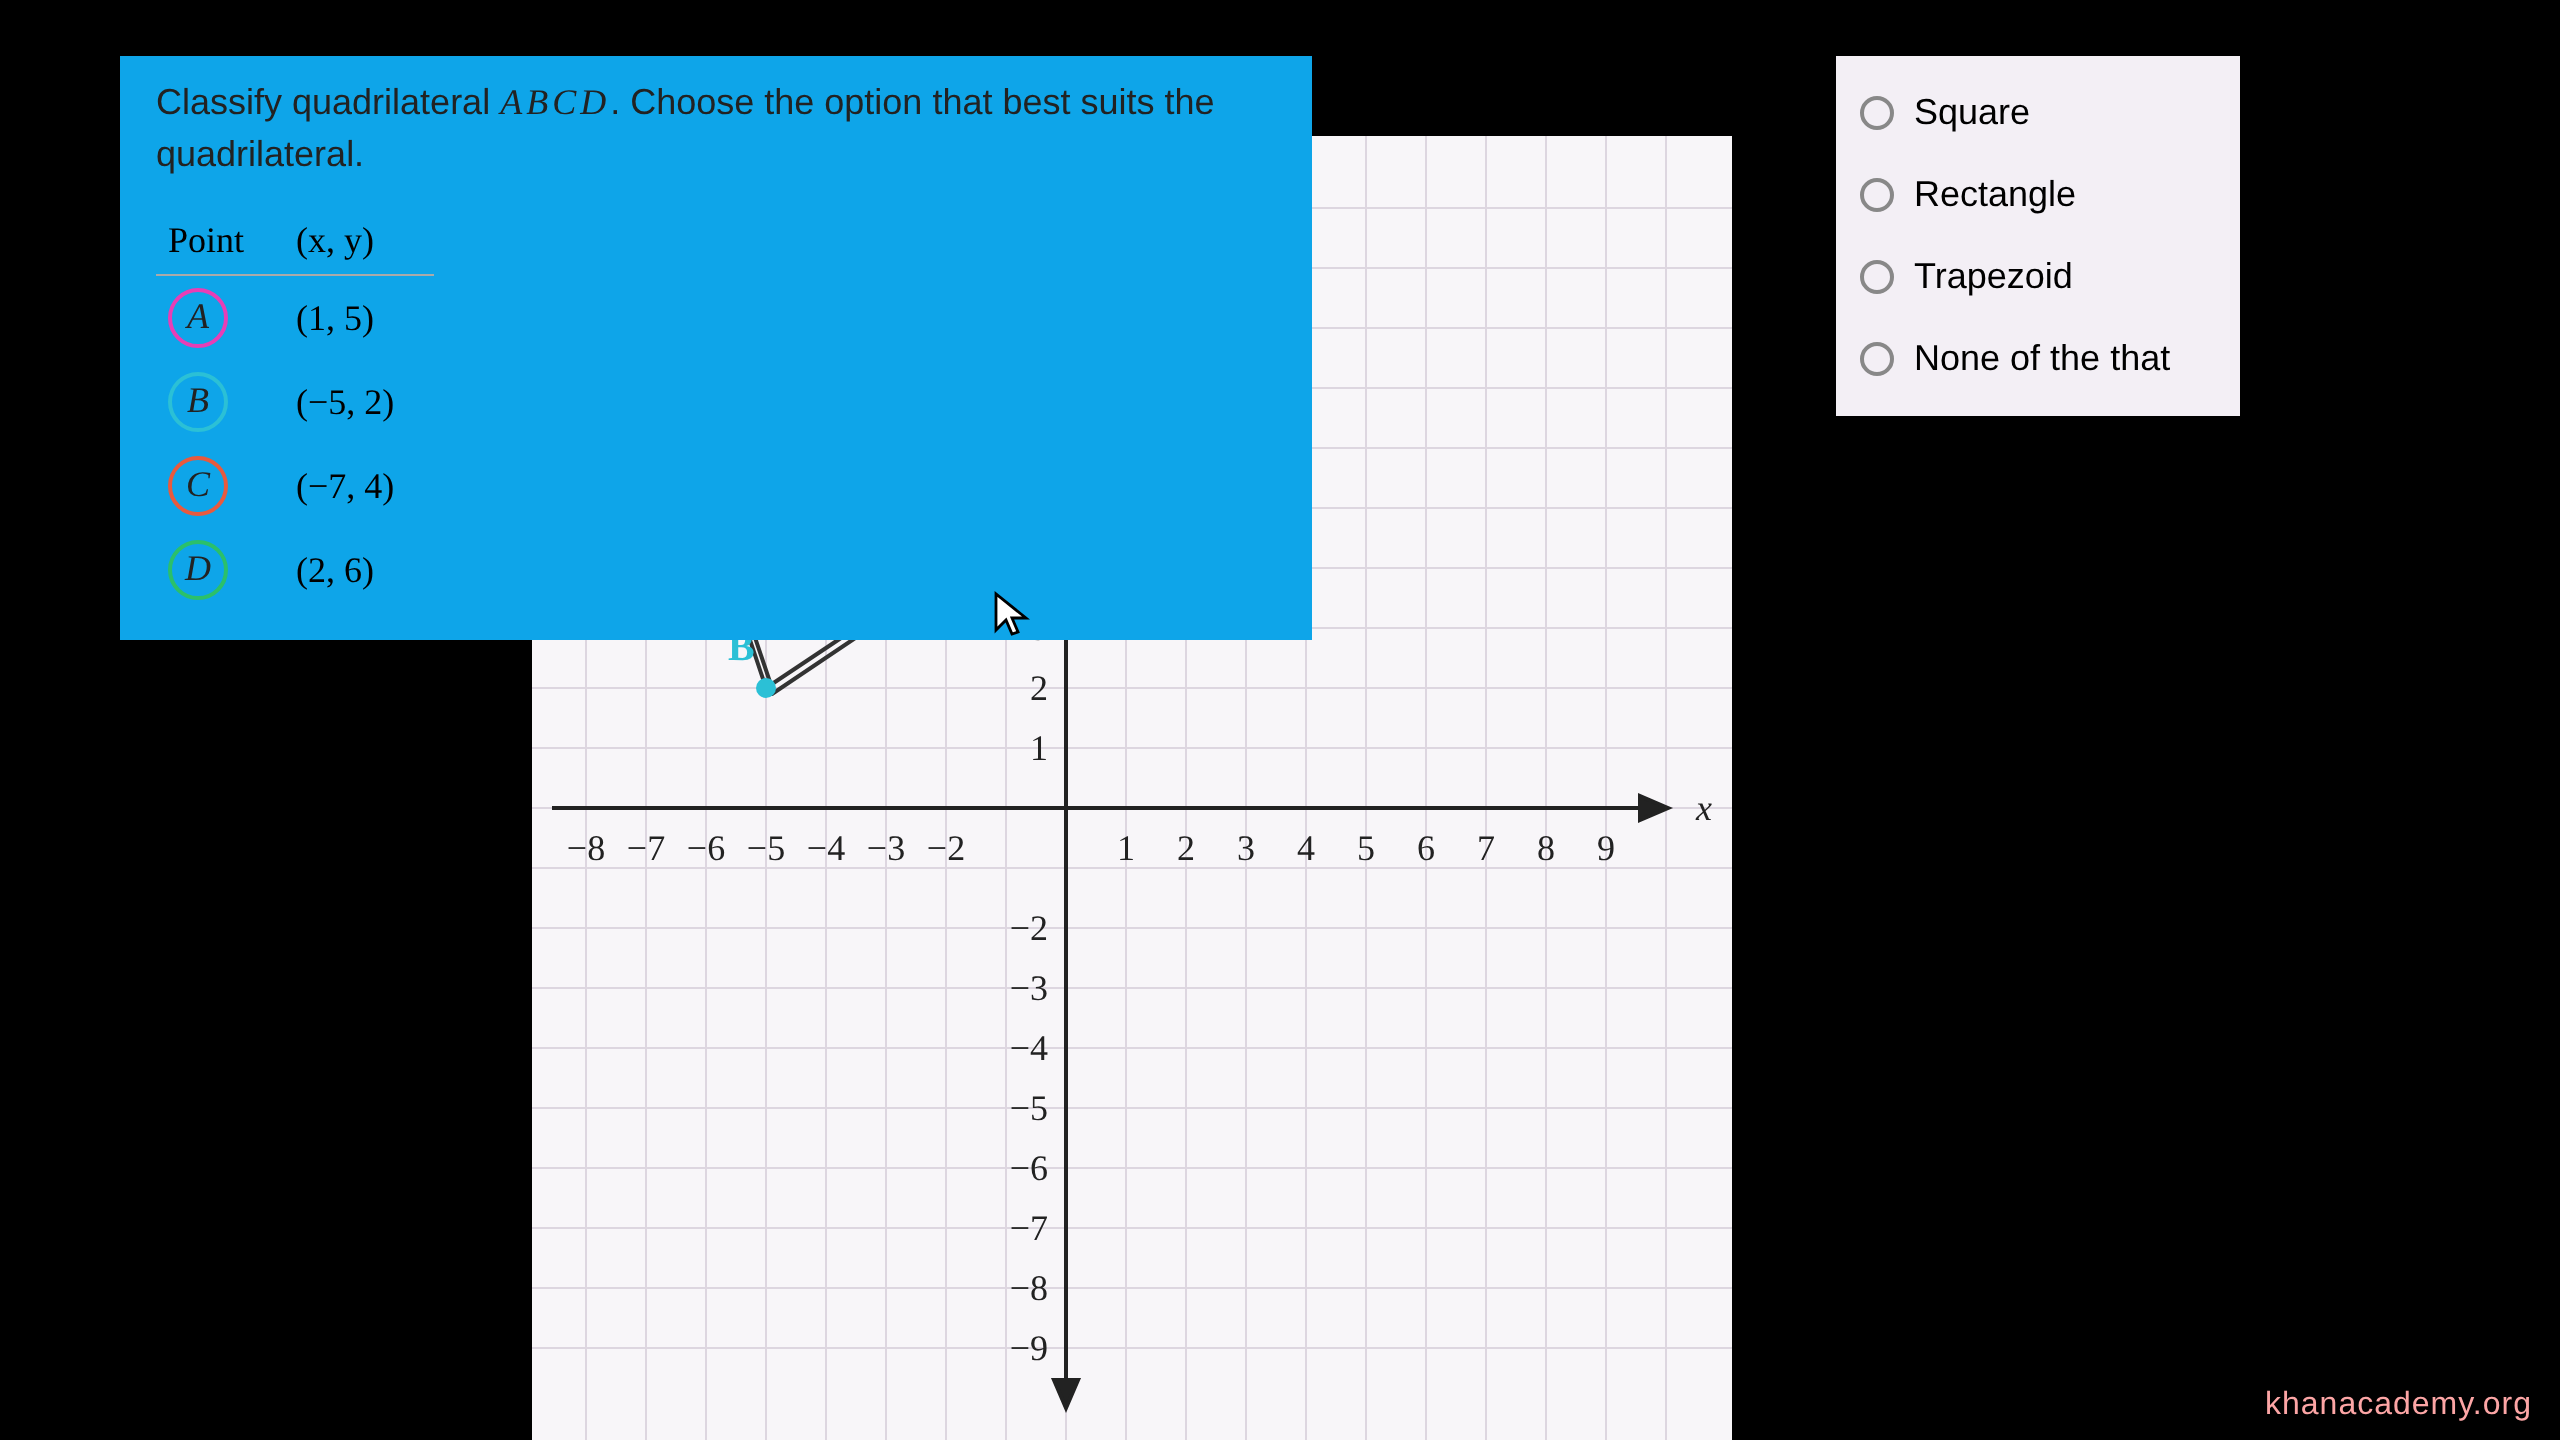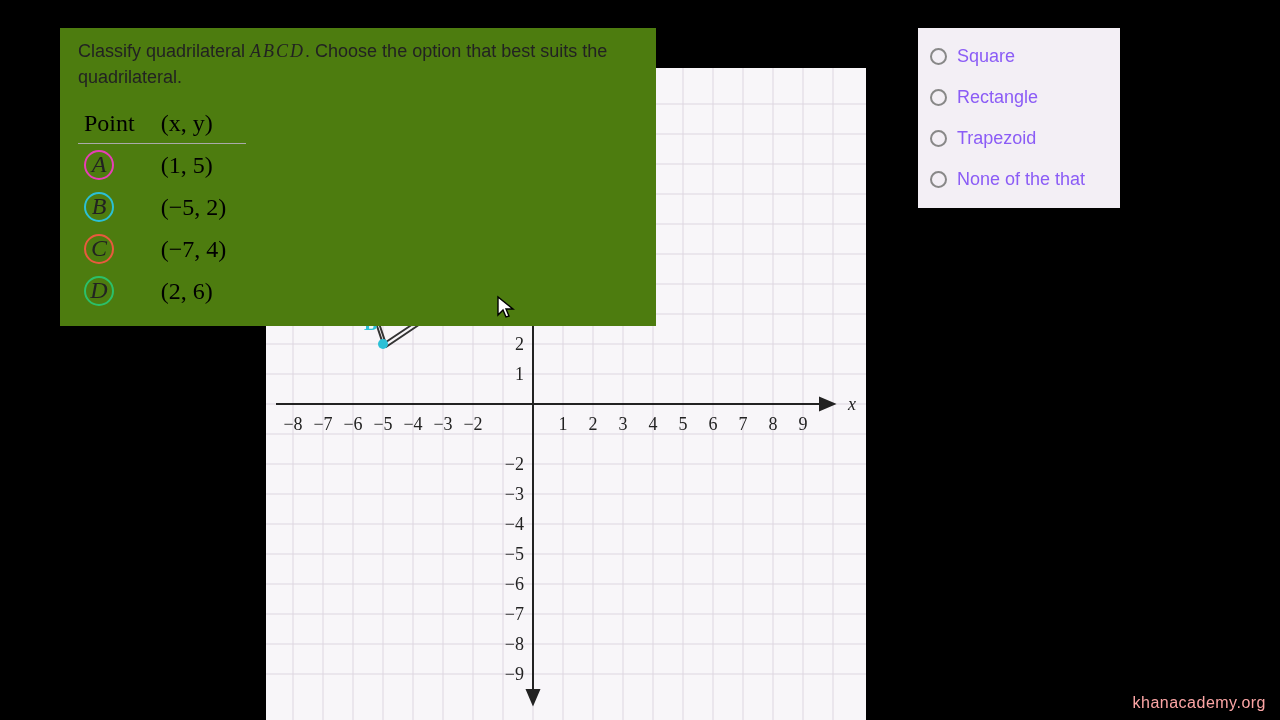--- a/index.html
+++ b/index.html
@@ -10,21 +10,21 @@
     background: #000;
     font-family: -apple-system, BlinkMacSystemFont, "Segoe UI", Arial, sans-serif;
     overflow: hidden;
     position: relative;
   }
   .question-panel {
     position: absolute;
     left: 60px;
     top: 28px;
     width: 596px;
-    background: #4d7c0f;
+    background: #0ea5e9;
     padding: 10px 18px 14px 18px;
     box-sizing: border-box;
     z-index: 3;
   }
   .question-text {
     font-size: 18px;
     color: #222;
     line-height: 1.45;
   }
   .question-text .abcd {
@@ -32,21 +32,21 @@
     font-family: "Times New Roman", serif;
     letter-spacing: 2px;
   }
   .points-table {
     margin-top: 14px;
     border-collapse: collapse;
   }
   .points-table th, .points-table td {
     padding: 6px 20px 6px 6px;
     text-align: left;
-    font-size: 24px;
+    font-size: 18px;
     font-family: "Times New Roman", serif;
     margin-left: 44px;
   }
   .points-table th {
     border-bottom: 1px solid #aaa;
     font-weight: normal;
   }
   .point-chip {
     display: inline-block;
     width: 26px;
@@ -86,21 +86,21 @@
     padding: 8px 12px;
     box-sizing: border-box;
     z-index: 3;
   }
   .option-row {
     display: flex;
     align-items: center;
     gap: 10px;
     padding: 10px 0;
     font-size: 18px;
-    color: #8b5cf6;
+    color: #000000;
     cursor: pointer;
   }
   .radio {
     width: 13px;
     height: 13px;
     border: 2px solid #888;
     border-radius: 50%;
     flex-shrink: 0;
   }
   .watermark {

